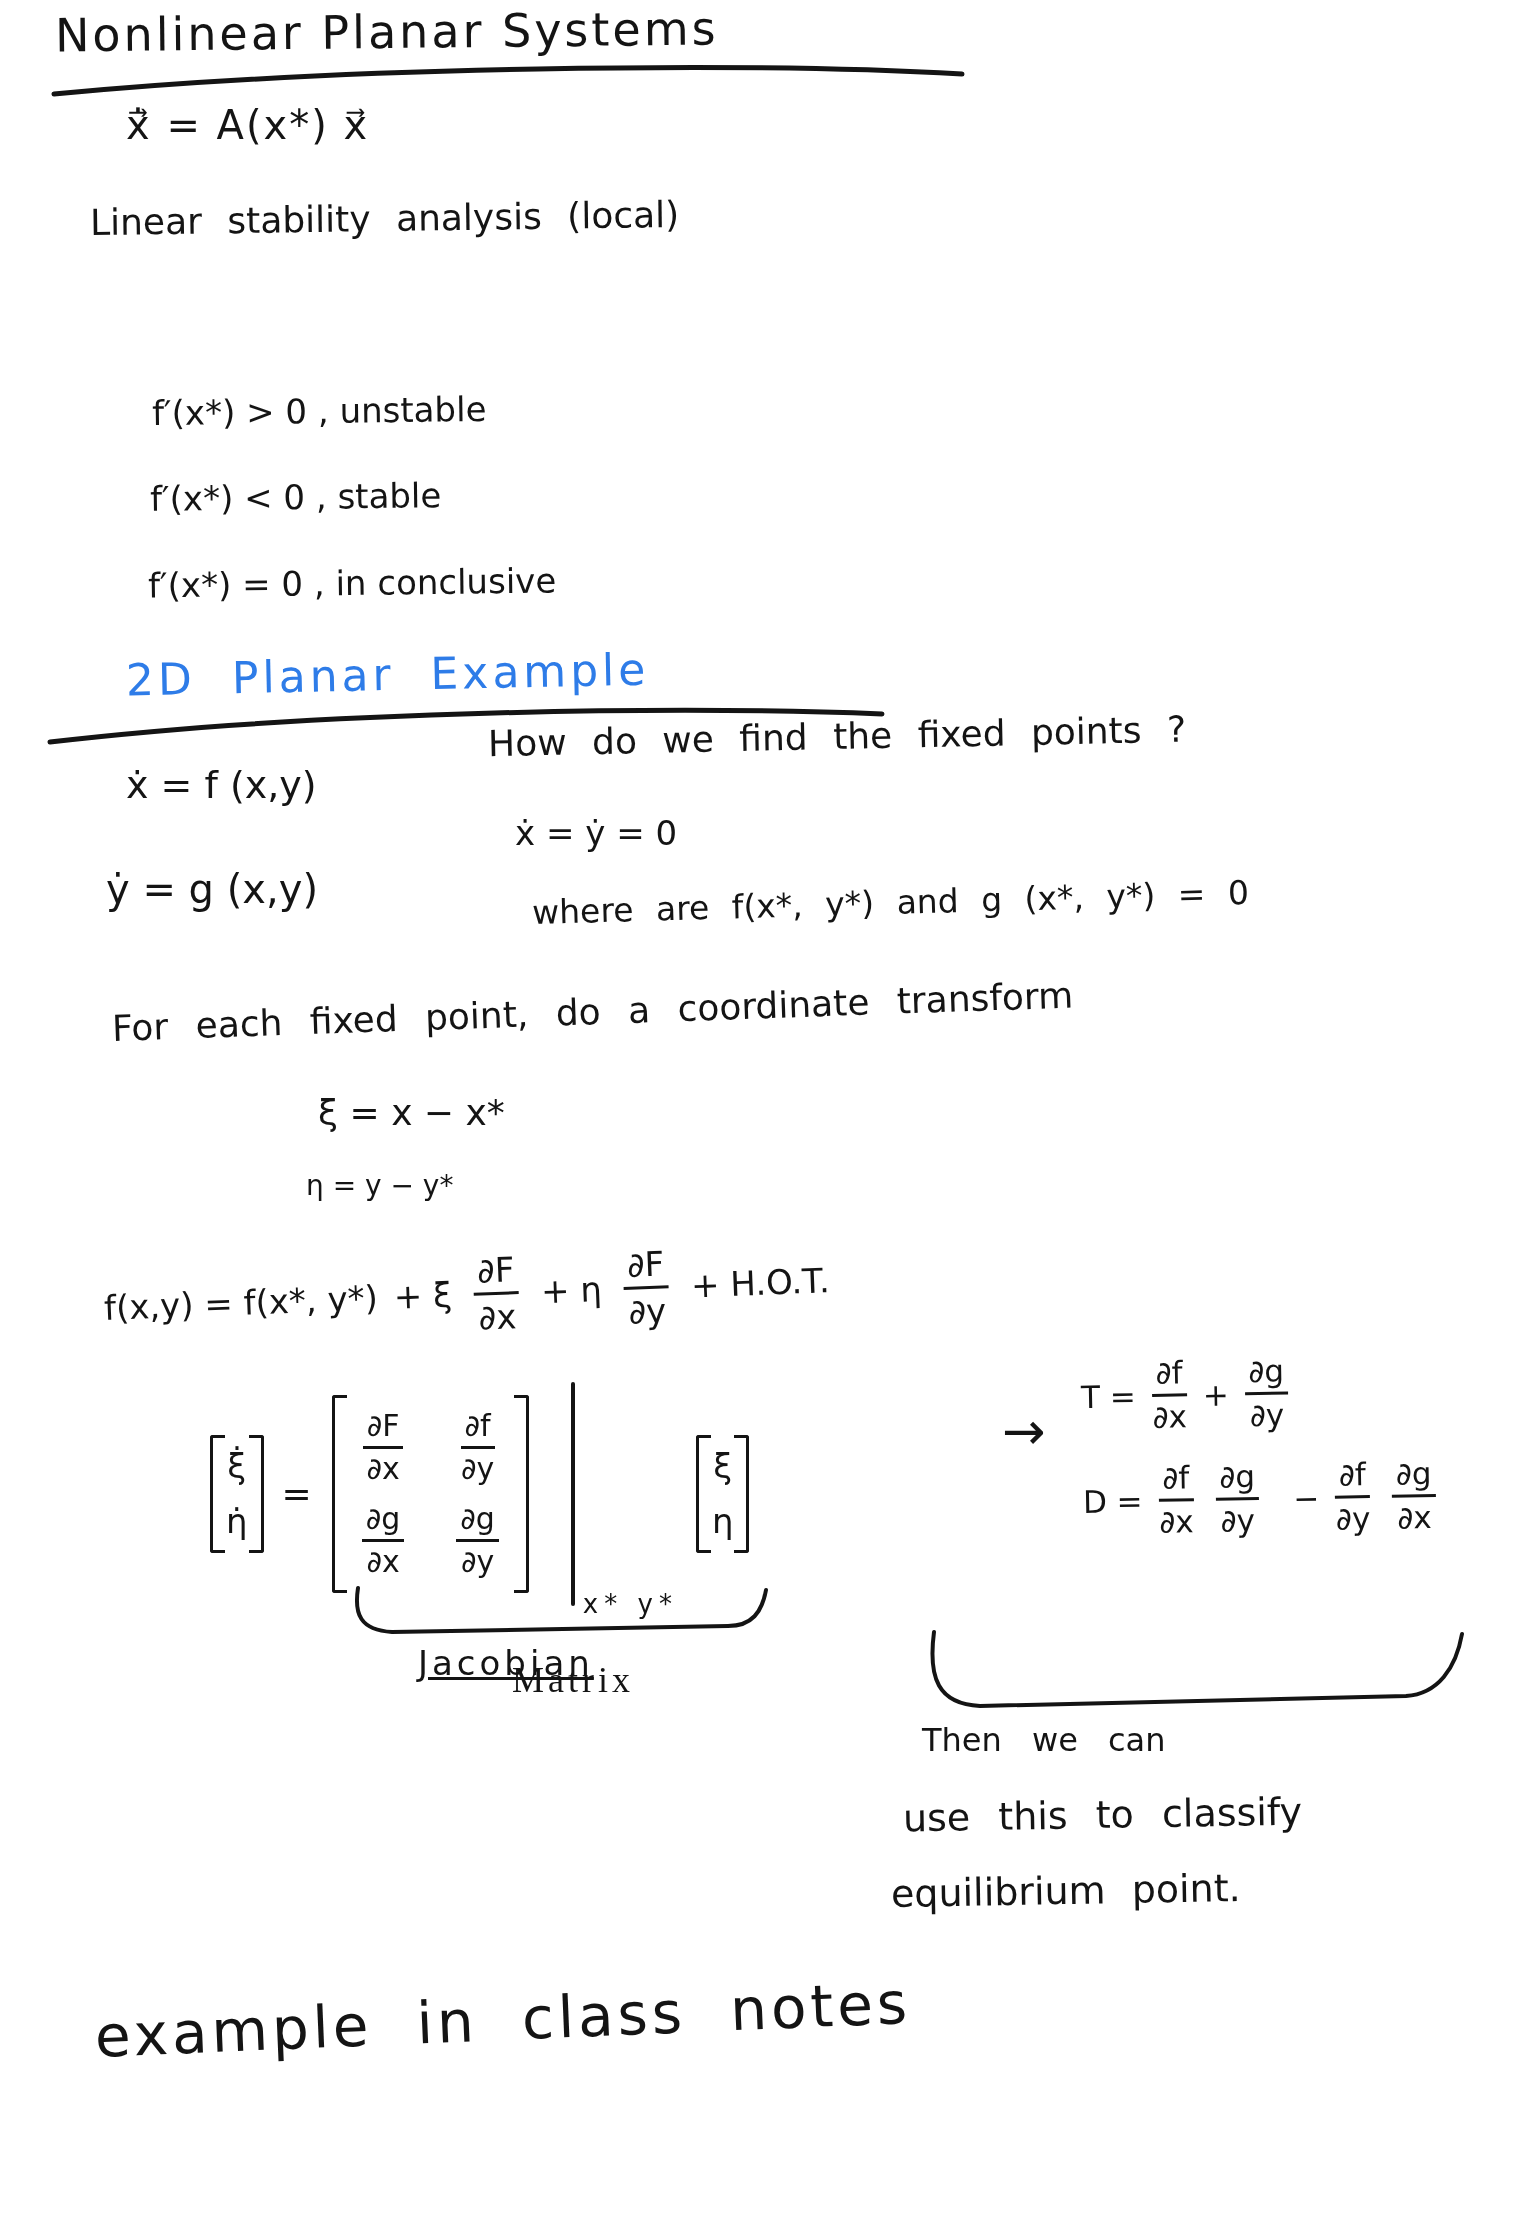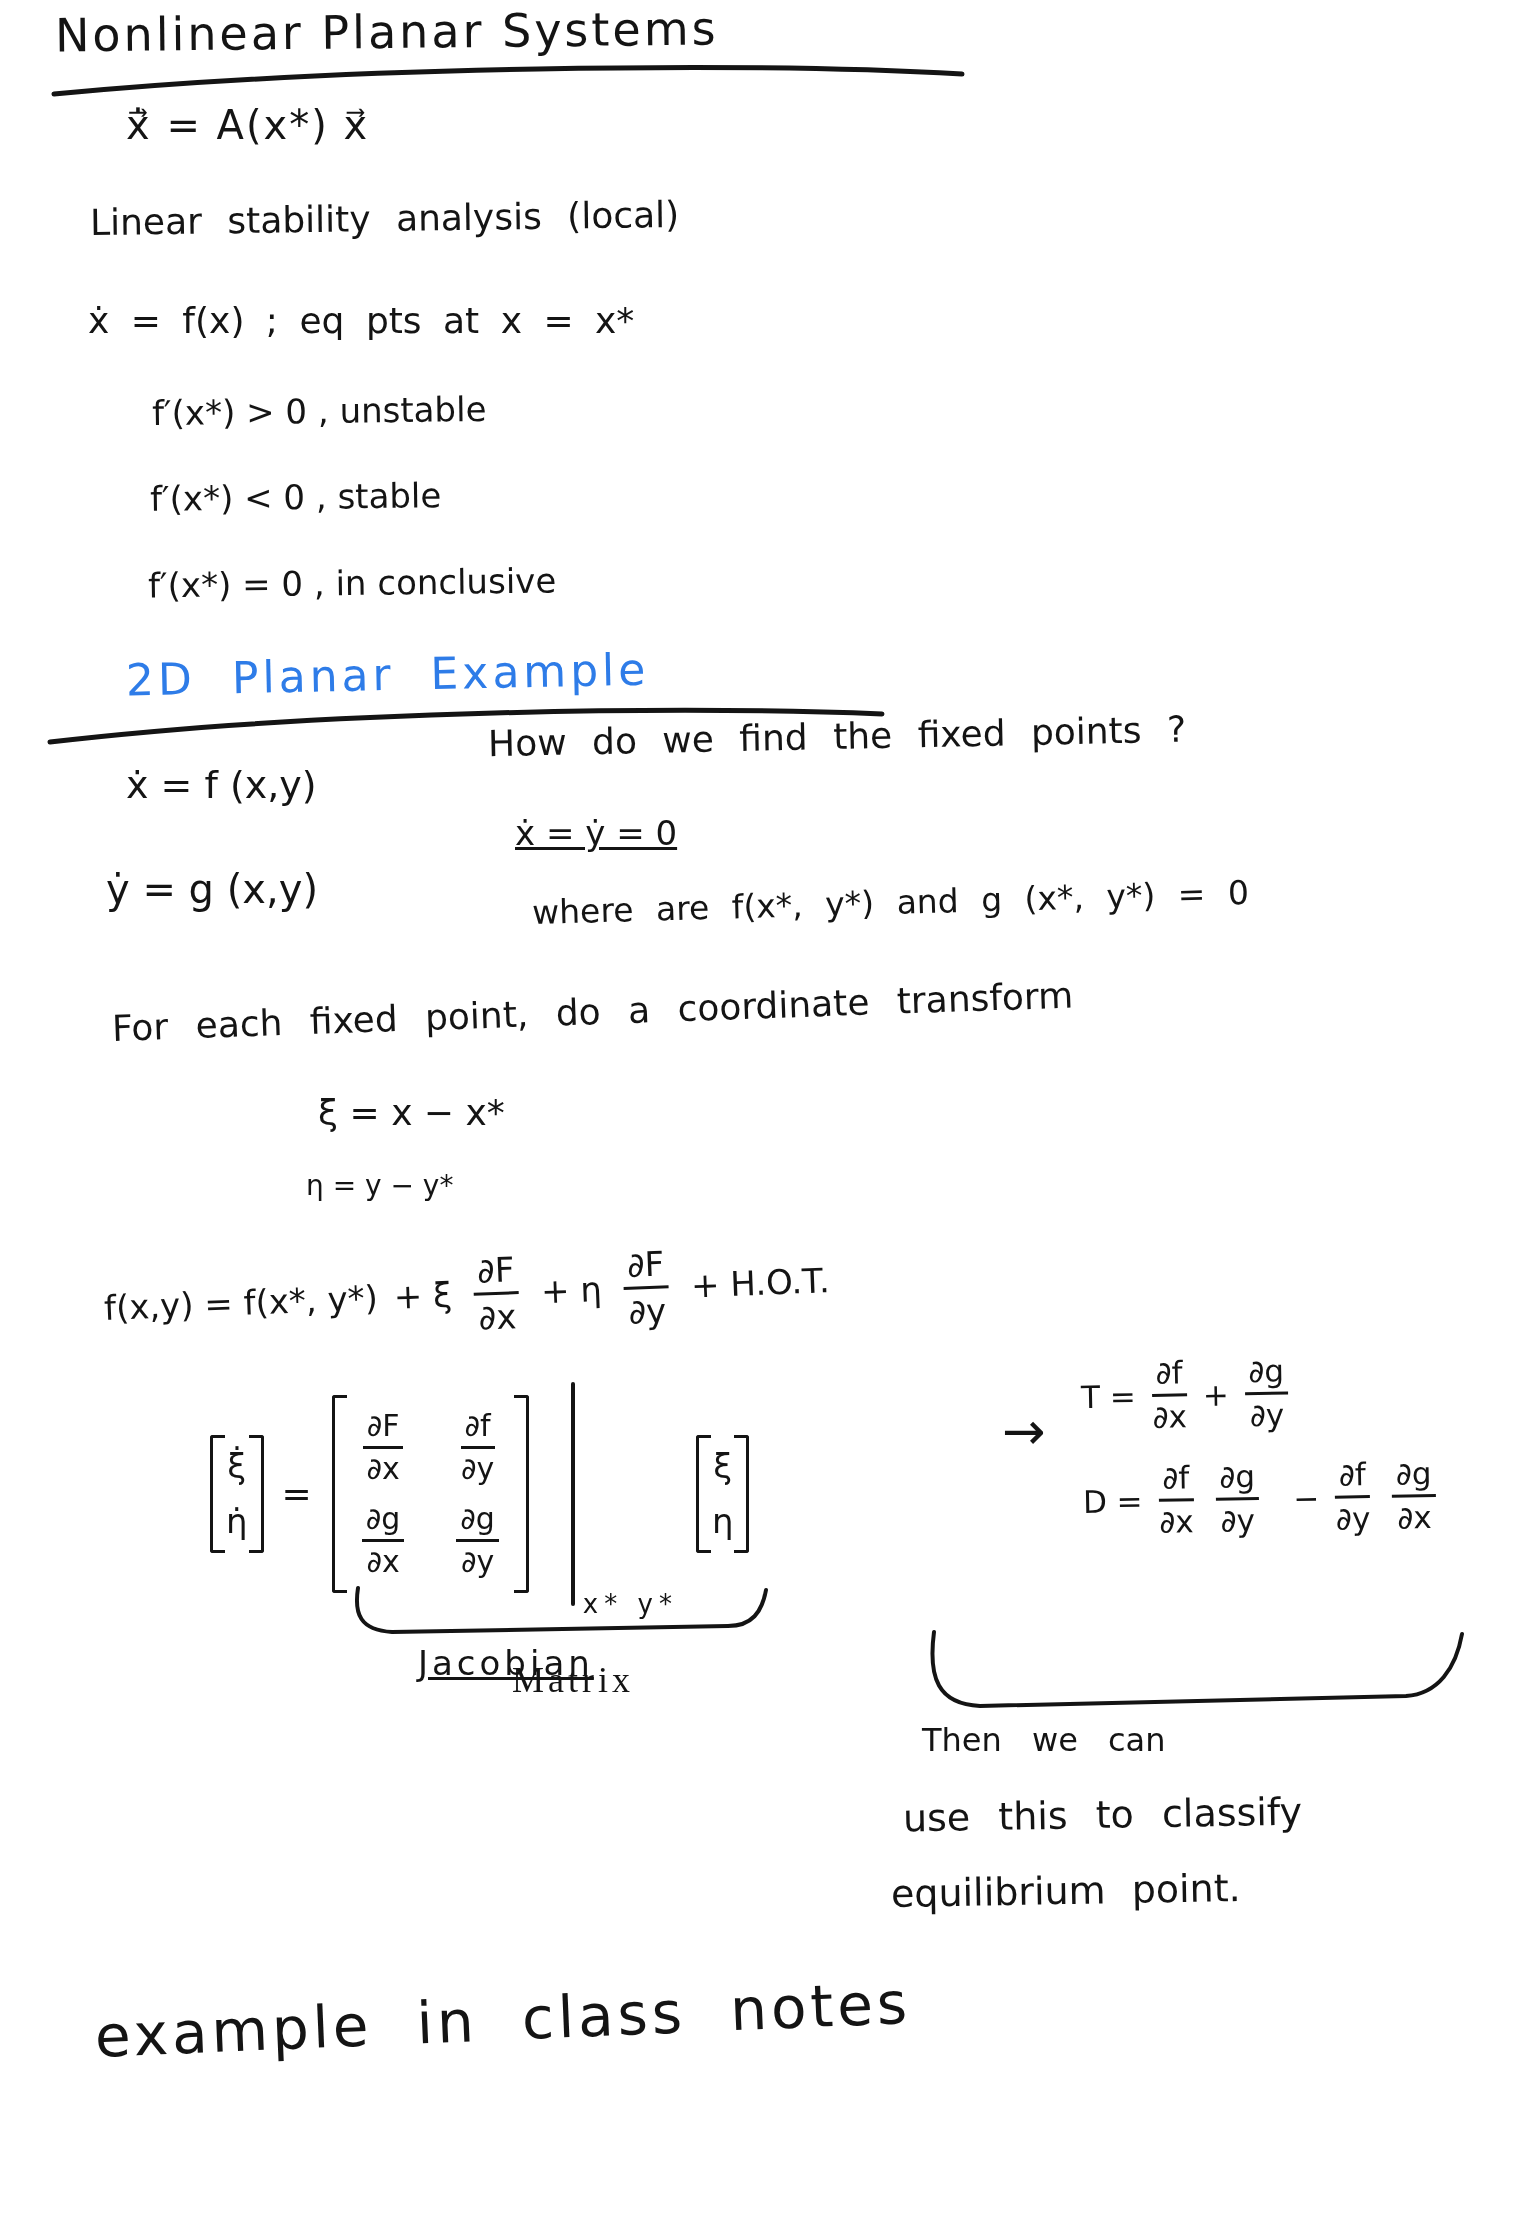--- a/index.html
+++ b/index.html
@@ -22,21 +22,21 @@
   .t-eqpts   { left:88px;  top:300px; font-size:36px; word-spacing:10px; }
   .t-cond1   { left:152px; top:392px; font-size:34px; transform:rotate(-0.7deg); }
   .t-cond2   { left:150px; top:478px; font-size:34px; transform:rotate(-0.7deg); }
   .t-cond3   { left:148px; top:564px; font-size:34px; transform:rotate(-0.7deg); }
 
   
   .t-heading2 { left:126px; top:650px; font-size:44px; transform:rotate(-1.2deg); letter-spacing:4px; word-spacing:18px; }
   .svg-underline2 { position:absolute; left:44px; top:700px; }
   .t-question { left:488px; top:716px; font-size:36px; transform:rotate(-1.2deg); word-spacing:14px; }
   .t-sysx     { left:126px; top:764px; font-size:38px;text-align:center; }
-  .t-fp       { left:515px; top:814px; font-size:34px;text-decoration:underline; }
+  .t-fp       { left:515px; top:814px; font-size:34px; }
   .t-sysy     { left:106px; top:866px; font-size:40px; }
   .t-where    { left:532px; top:884px; font-size:33px; transform:rotate(-1.6deg); word-spacing:12px; }
   .t-transform{ left:112px; top:1008px; font-size:36px; transform:rotate(-2deg); transform-origin:left center; word-spacing:16px; }
   .t-xi       { left:318px; top:1092px; font-size:36px; }
   .t-eta      { left:306px; top:1170px; font-size:28px; }
 
   
   .frac { display:inline-flex; flex-direction:column; align-items:center; line-height:1; vertical-align:middle; margin:0 6px; }
   .frac .num { padding:0 4px 5px; border-bottom:3px solid #141414; }
   .frac .den { padding-top:5px; }
@@ -86,21 +86,20 @@
 
 <div class="page">
 
   <div class="hw t-title">Nonlinear Planar Systems</div>
   <svg class="svg-underline1" width="920" height="44">
     <path d="M6,36 C300,8 700,4 914,16" stroke-width="5"></path>
   </svg>
 
   <div class="hw t-eq">x⃗̇ = A(x*) x⃗</div>
   <div class="hw t-linear">Linear stability analysis (local)</div>
-  <div class="hw t-eqpts">ẋ = f(x) ;  eq pts at   x = x*</div>
   <div class="hw t-cond1">f′(x*) &gt; 0 ,  unstable</div>
   <div class="hw t-cond2">f′(x*) &lt; 0 ,  stable</div>
   <div class="hw t-cond3">f′(x*) = 0 ,  in conclusive</div>
 
   <div class="hw t-heading2" style="color:#2e7ce8">2D Planar Example</div>
   <svg class="svg-underline2" width="844" height="48">
     <path d="M6,42 C280,10 640,6 838,14" stroke-width="5"></path>
   </svg>
 
   <div class="hw t-question">How do we find the fixed points ?</div>

